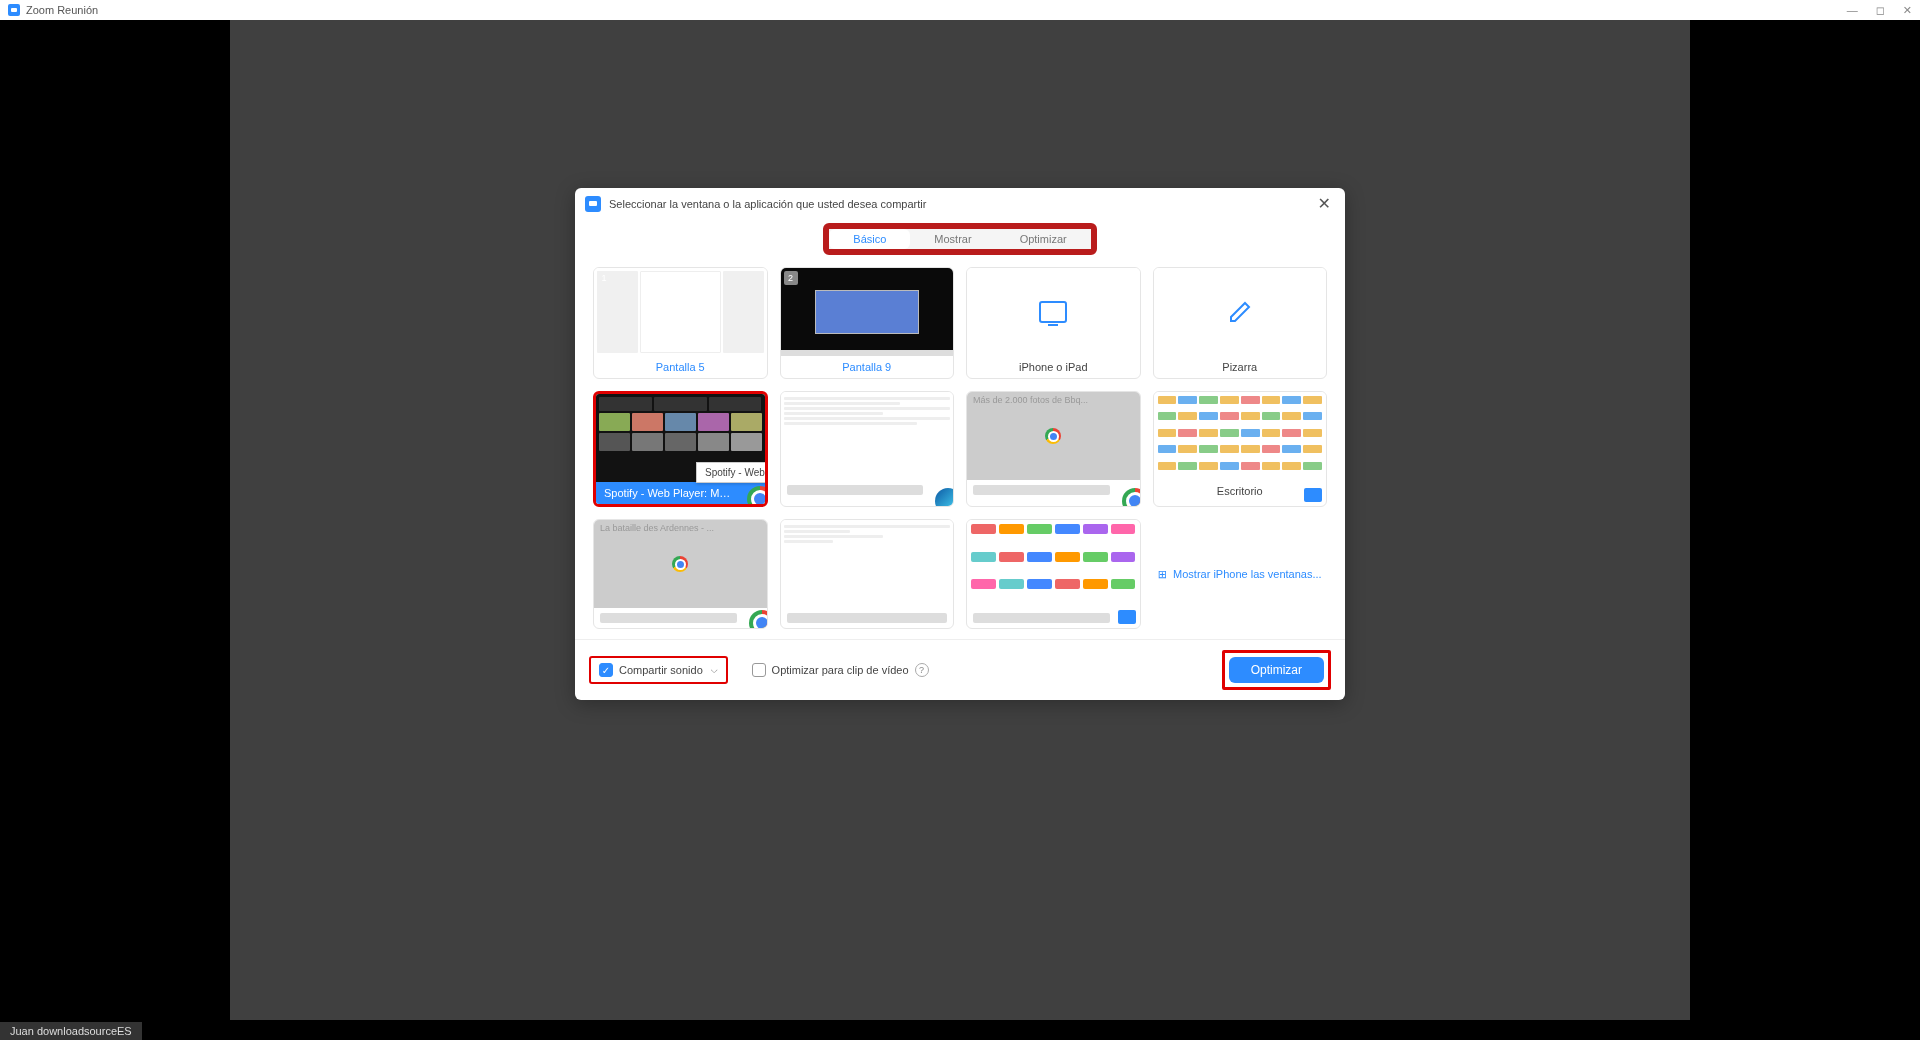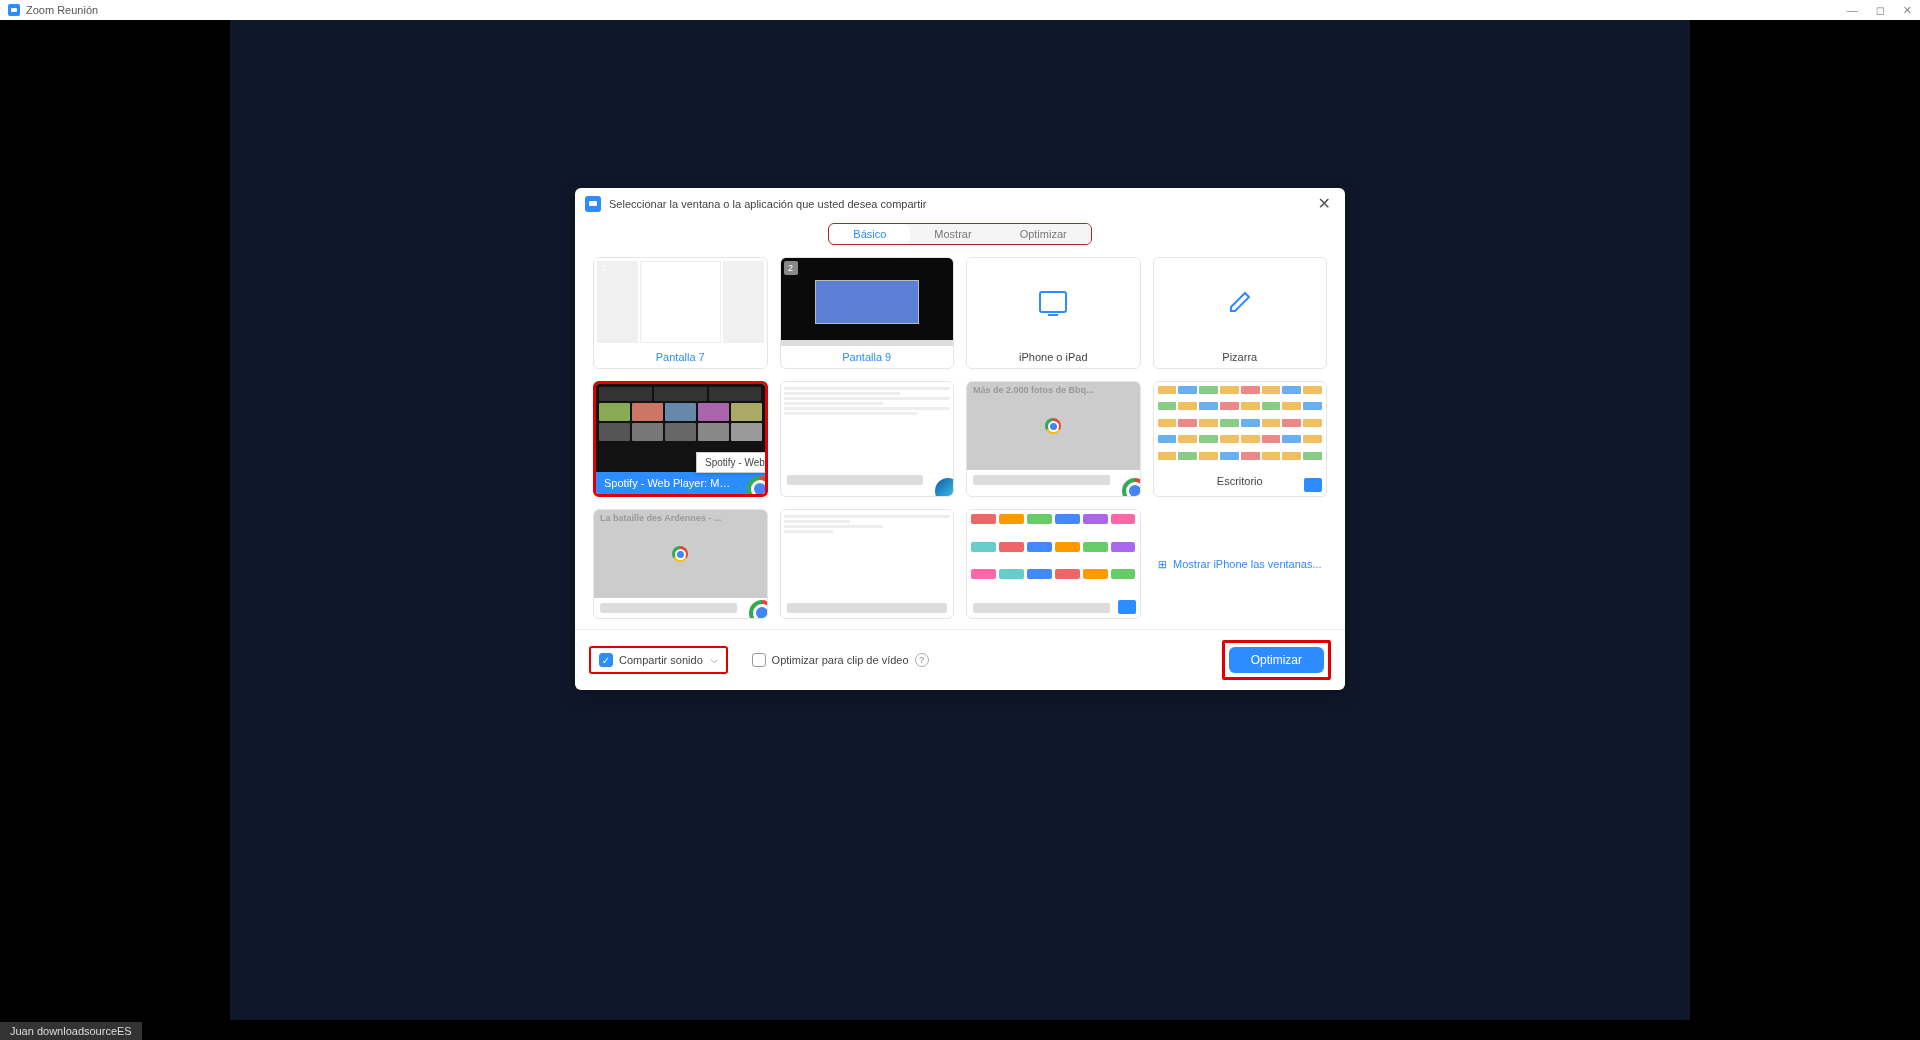--- a/index.html
+++ b/index.html
@@ -7,31 +7,31 @@
   
   .titlebar { height: 20px; background: #fff; display: flex; align-items: center; padding: 0 8px; font-size: 11px; color: #555; justify-content: space-between; }
   .titlebar-left { display: flex; align-items: center; gap: 6px; }
   .titlebar-icon { width: 12px; height: 12px; background: #2D8CFF; border-radius: 2px; display: flex; align-items: center; justify-content: center; }
   .titlebar-icon::before { content: ""; width: 6px; height: 4px; background: #fff; border-radius: 1px; }
   .titlebar-controls { display: flex; gap: 18px; color: #888; font-size: 11px; }
   .titlebar-controls span { cursor: pointer; }
   
   .stage { width: 1920px; height: 1000px; background: #000; display: flex; }
   .black-left, .black-right { width: 230px; background: #000; }
-  .blue-area { flex: 1; background: #0f172a; position: relative; display: flex; align-items: center; justify-content: center; }
+  .blue-area { flex: 1; background: #404040; position: relative; display: flex; align-items: center; justify-content: center; }
   
   .share-dialog { width: 770px; background: #fff; border-radius: 6px; box-shadow: 0 4px 20px rgba(0,0,0,0.3); position: absolute; top: 168px; }
   .dialog-header { display: flex; align-items: center; padding: 6px 10px; border-bottom: 0; }
   .dialog-header-icon { width: 16px; height: 16px; background: #2D8CFF; border-radius: 3px; margin-right: 8px; display:flex; align-items:center; justify-content:center;}
   .dialog-header-icon::before{content:""; width:8px; height:5px; background:#fff; border-radius:1px;}
   .dialog-header-title { font-size: 11px; color: #444; flex: 1; }
   .dialog-close { font-size: 16px; color: #555; cursor: pointer; padding: 0 4px; }
   
   .tabs { display: flex; justify-content: center; padding: 4px 0 8px; }
-  .tab-group { display: flex; border: 1px solid #b91c1c; border-radius: 6px; overflow: hidden; background:#f5f5f5;}
+  .tab-group { display: flex; border: 6px solid #b91c1c; border-radius: 6px; overflow: hidden; background:#f5f5f5;}
   .tab { padding: 4px 24px; font-size: 11px; color: #777; cursor: pointer; background:#f5f5f5;}
   .tab.active { background: #fff; color: #2D8CFF; border-radius:6px; }
   
   .grid { display: grid; grid-template-columns: repeat(4, 1fr); gap: 12px; padding: 4px 18px 10px; }
   .tile { border: 1px solid #e5e5e5; border-radius: 6px; overflow: hidden; cursor: pointer; position: relative; background:#fff;}
   .tile.selected { border: 3px solid #e00000; }
   .thumb { height: 88px; background: #f4f4f4; position: relative; overflow: hidden; }
   .tile-label { font-size: 11px; color: #2D8CFF; text-align: center; padding: 5px 4px; white-space: nowrap; overflow: hidden; text-overflow: ellipsis; }
   .tile-label.dark { color: #444; }
   .tile.selected .tile-label { background: #2D8CFF; color: #fff; text-align: left; padding-left: 8px; padding-right: 30px; }
@@ -46,21 +46,21 @@
   
   .whiteboard-thumb { display:flex; align-items:center; justify-content:center; background:#fff; }
   .pencil { width: 24px; height: 24px; color:#2D8CFF;}
   .iphone-thumb { display:flex; align-items:center; justify-content:center; background:#fff;}
   .device-icon { width:28px; height:22px; border:2px solid #2D8CFF; border-radius:3px; position:relative;}
   .device-icon::after{content:""; position:absolute; bottom:-5px; left:50%; transform:translateX(-50%); width:10px; height:2px; background:#2D8CFF;}
   
   .chrome-bg { background: #ccc; display:flex; align-items:center; justify-content:center;}
   .chrome-bg .chrome-small { width:16px; height:16px; border-radius:50%; background: conic-gradient(#ea4335 0 120deg, #fbbc05 120deg 240deg, #34a853 240deg 360deg); display:flex; align-items:center; justify-content:center;}
   .chrome-bg .chrome-small::before{content:""; width:7px; height:7px; background:#4285f4; border:2px solid #fff; border-radius:50%;}
-  .chrome-title-overlay { position:absolute; top:3px; left:6px; right:0; font-size:9px; color:#999; white-space:nowrap; overflow:hidden; text-overflow:ellipsis;font-weight:bold;}
+  .chrome-title-overlay { position:absolute; top:3px; left:6px; right:0; font-size:9px; color:#999; white-space:nowrap; overflow:hidden; text-overflow:ellipsis;}
   .gray-label { height: 10px; background: #ddd; margin: 5px 30px 5px 6px; border-radius: 2px;}
   
   .tooltip { position: absolute; background: #fff; border: 1px solid #ccc; padding: 4px 8px; font-size: 10px; color: #444; z-index: 50; white-space: nowrap; box-shadow: 0 1px 3px rgba(0,0,0,0.2);}
   
   .show-all { display: flex; align-items: center; justify-content: center; font-size: 11px; color: #2D8CFF; cursor: pointer; gap: 6px; }
   
   .hint-bar { position: absolute; bottom: 52px; left: 50%; transform: translateX(-50%); background: #fff; border: 1px solid #ddd; border-radius: 3px; padding: 6px 28px 6px 12px; font-size: 10px; color: #555; box-shadow: 0 1px 4px rgba(0,0,0,0.1); display:flex; align-items:center; gap:4px;}
   .kbd { border: 1px solid #ccc; border-radius: 3px; padding: 1px 5px; font-size: 10px; background: #f9f9f9; }
   .hint-close { position:absolute; right:8px; top:4px; color:#aaa; font-size:12px; cursor:pointer;}
   
@@ -135,21 +135,21 @@
 
       <div class="grid">
 
         <div class="tile">
           <div class="thumb mock-screen1">
             <div></div>
               <div class="col2"></div>
               <div></div>
             <div class="screen-badge">1</div>
           </div>
-          <div class="tile-label">Pantalla 7</div>
+          <div class="tile-label">Pantalla 5</div>
         </div>
         <div class="tile">
           <div class="thumb mock-screen2">
             <div class="inner"></div>
             <div class="mock-taskbar"></div>
             <div class="screen-badge">2</div>
           </div>
           <div class="tile-label">Pantalla 9</div>
         </div>
         <div class="tile">

